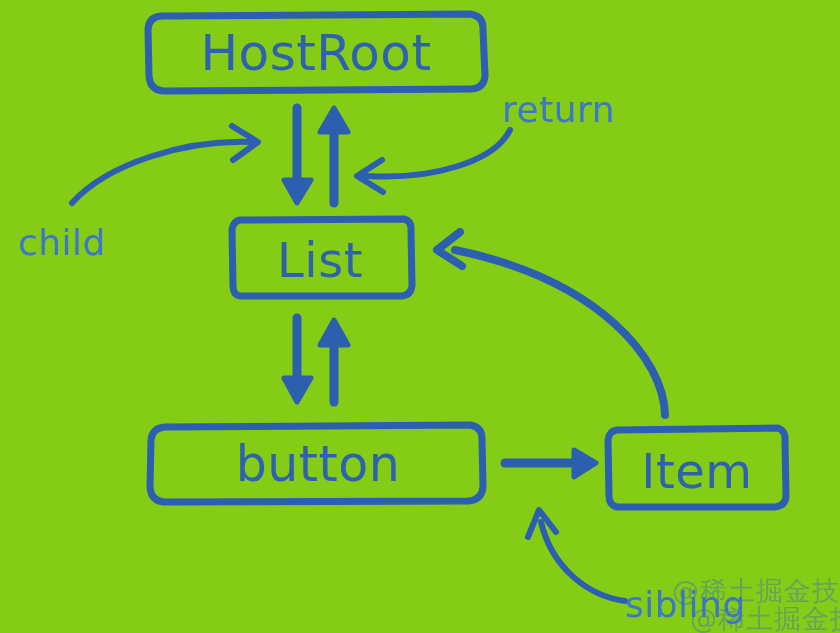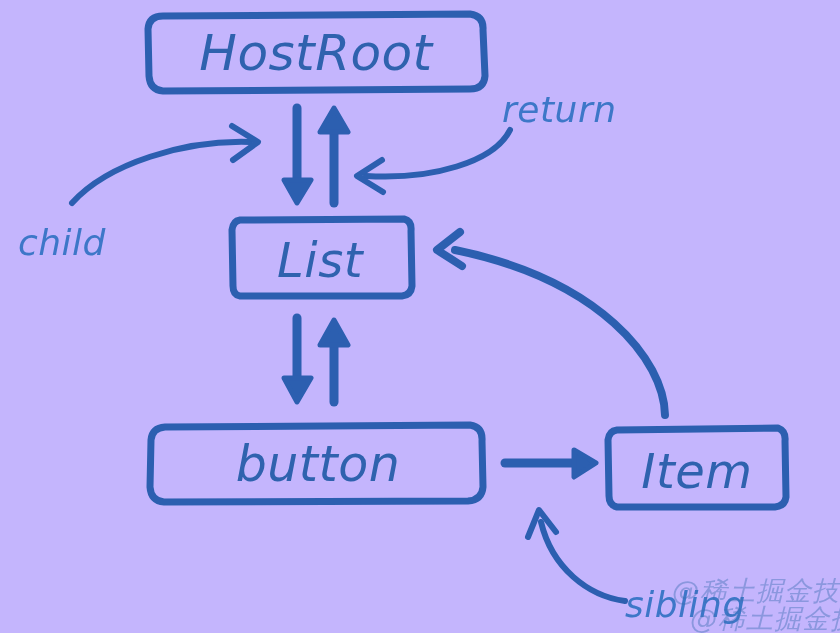--- a/index.html
+++ b/index.html
@@ -7,23 +7,22 @@
     padding: 0;
     background: #ffffff;
   }
   body {
     font-family: "DejaVu Sans", sans-serif;
   }
   #canvas {
     position: relative;
     width: 840px;
     height: 633px;
-    background: #c4b5fd;
+    background: #84cc16;
     overflow: hidden;
-    font-style: italic;
   }
   #diagram-svg {
     position: absolute;
     left: 0;
     top: 0;
     width: 840px;
     height: 633px;
   }
   .node-label {
     font-family: "DejaVu Sans", sans-serif;

